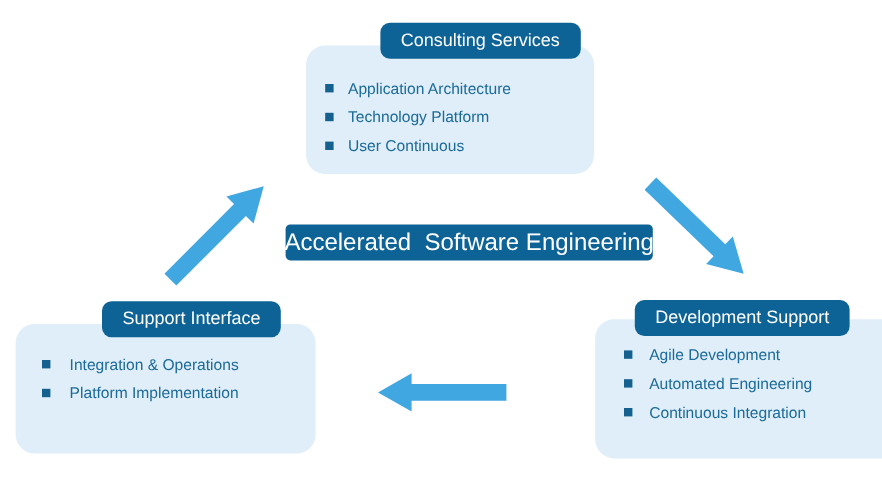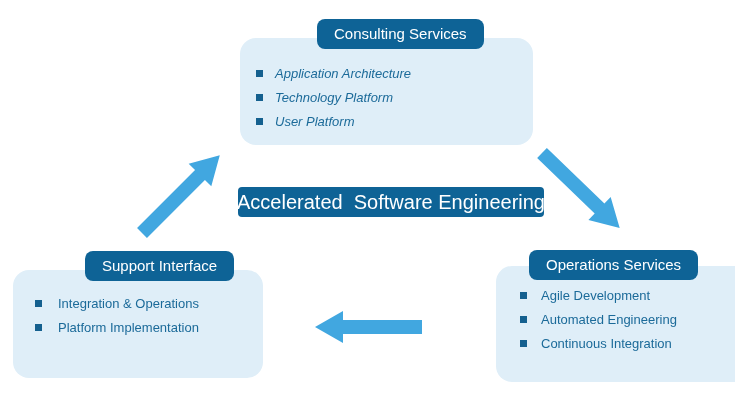--- a/index.html
+++ b/index.html
@@ -44,21 +44,21 @@
     display:flex;align-items:center;
     font-size:13px;
     color:var(--color-text);
     white-space:nowrap;
   }
   .sq{
     width:7px;height:7px;flex:none;
     background:var(--color-bullet);
   }
   
-  .card.consulting{left:240px;top:38px;width:293px;height:107px;font-style:italic;}
+  .card.consulting{left:255px;top:38px;width:240px;height:107px;}
   .pill.consulting{left:297px;top:19px;}
   .card.consulting ul{padding:23px 0 0 16px;}
   .card.consulting .sq{margin-right:12px;}
   
   .card.support{left:13px;top:270px;width:250px;height:108px;}
   .pill.support{left:65px;top:251px;}
   .card.support ul{padding:21px 0 0 22px;}
   .card.support .sq{margin-right:16px;}
   
   .card.development{left:496px;top:266px;width:262px;height:116px;}
@@ -87,21 +87,21 @@
       <li>
         <span class="sq"></span>
         <span>Application Architecture</span>
       </li>
       <li>
         <span class="sq"></span>
         <span>Technology Platform</span>
       </li>
       <li>
         <span class="sq"></span>
-        <span>User Platform</span>
+        <span>User Continuous</span>
       </li>
     </ul>
   </div>
   <div class="pill consulting">Consulting Services</div>
 
   <div class="banner">Accelerated  Software Engineering</div>
 
   <div class="card support">
     <ul class="items">
       <li>
@@ -125,15 +125,15 @@
       <li>
         <span class="sq"></span>
         <span>Automated Engineering</span>
       </li>
       <li>
         <span class="sq"></span>
         <span>Continuous Integration</span>
       </li>
     </ul>
   </div>
-  <div class="pill development">Operations Services</div>
+  <div class="pill development">Development Support</div>
 
 </div>
 
 </body></html>

